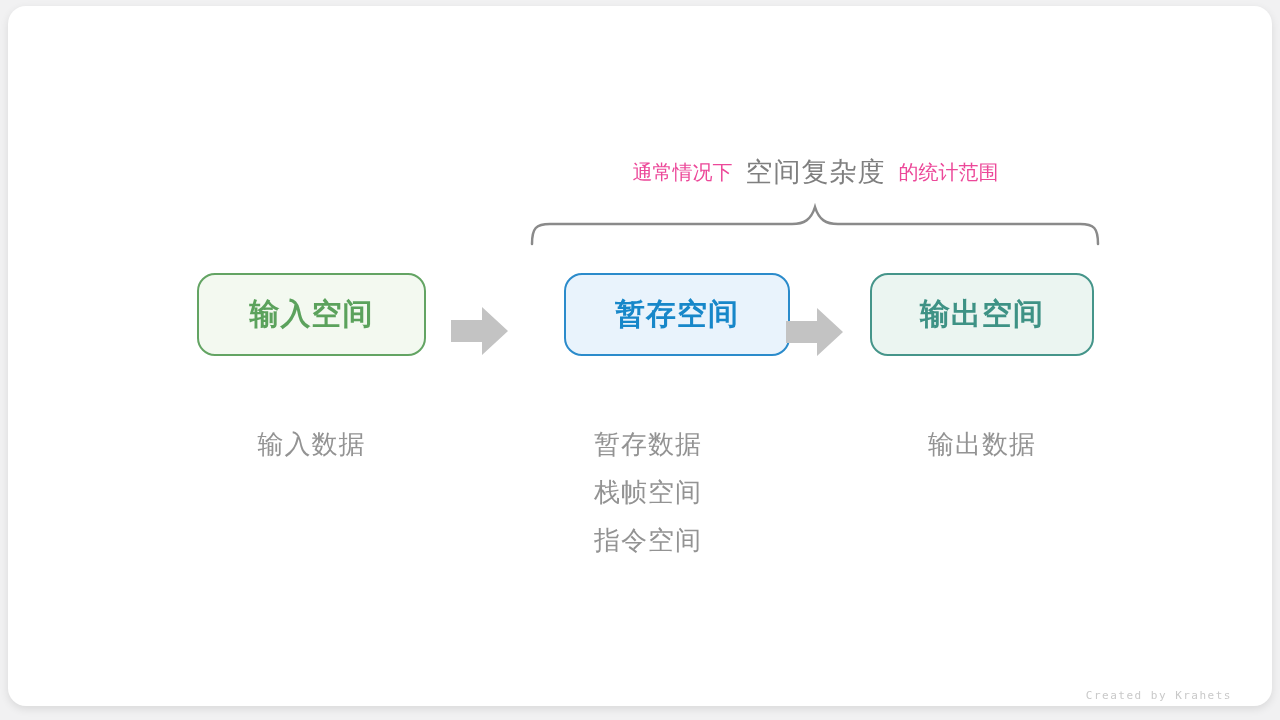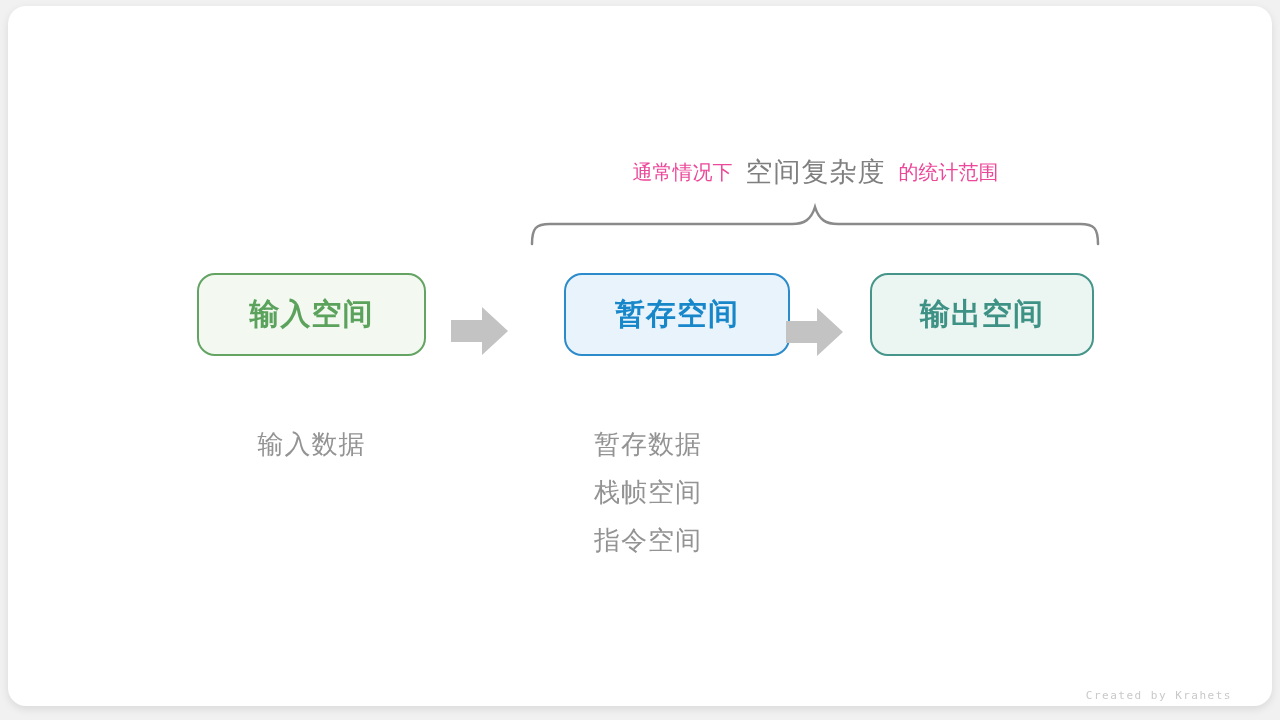--- a/index.html
+++ b/index.html
@@ -143,16 +143,19 @@
   <div class="note note-temp">
     <div>暂存数据</div>
     <div>栈帧空间</div>
     <div>指令空间</div>
   </div>
 
   <div class="note note-input">
     <div>输入数据</div>
   </div>
 
+  <div class="note note-output">
+    <div>输出数据</div>
+  </div>
 
   <div class="credit">Created by Krahets</div>
 
 </div>
 
 </body></html>

